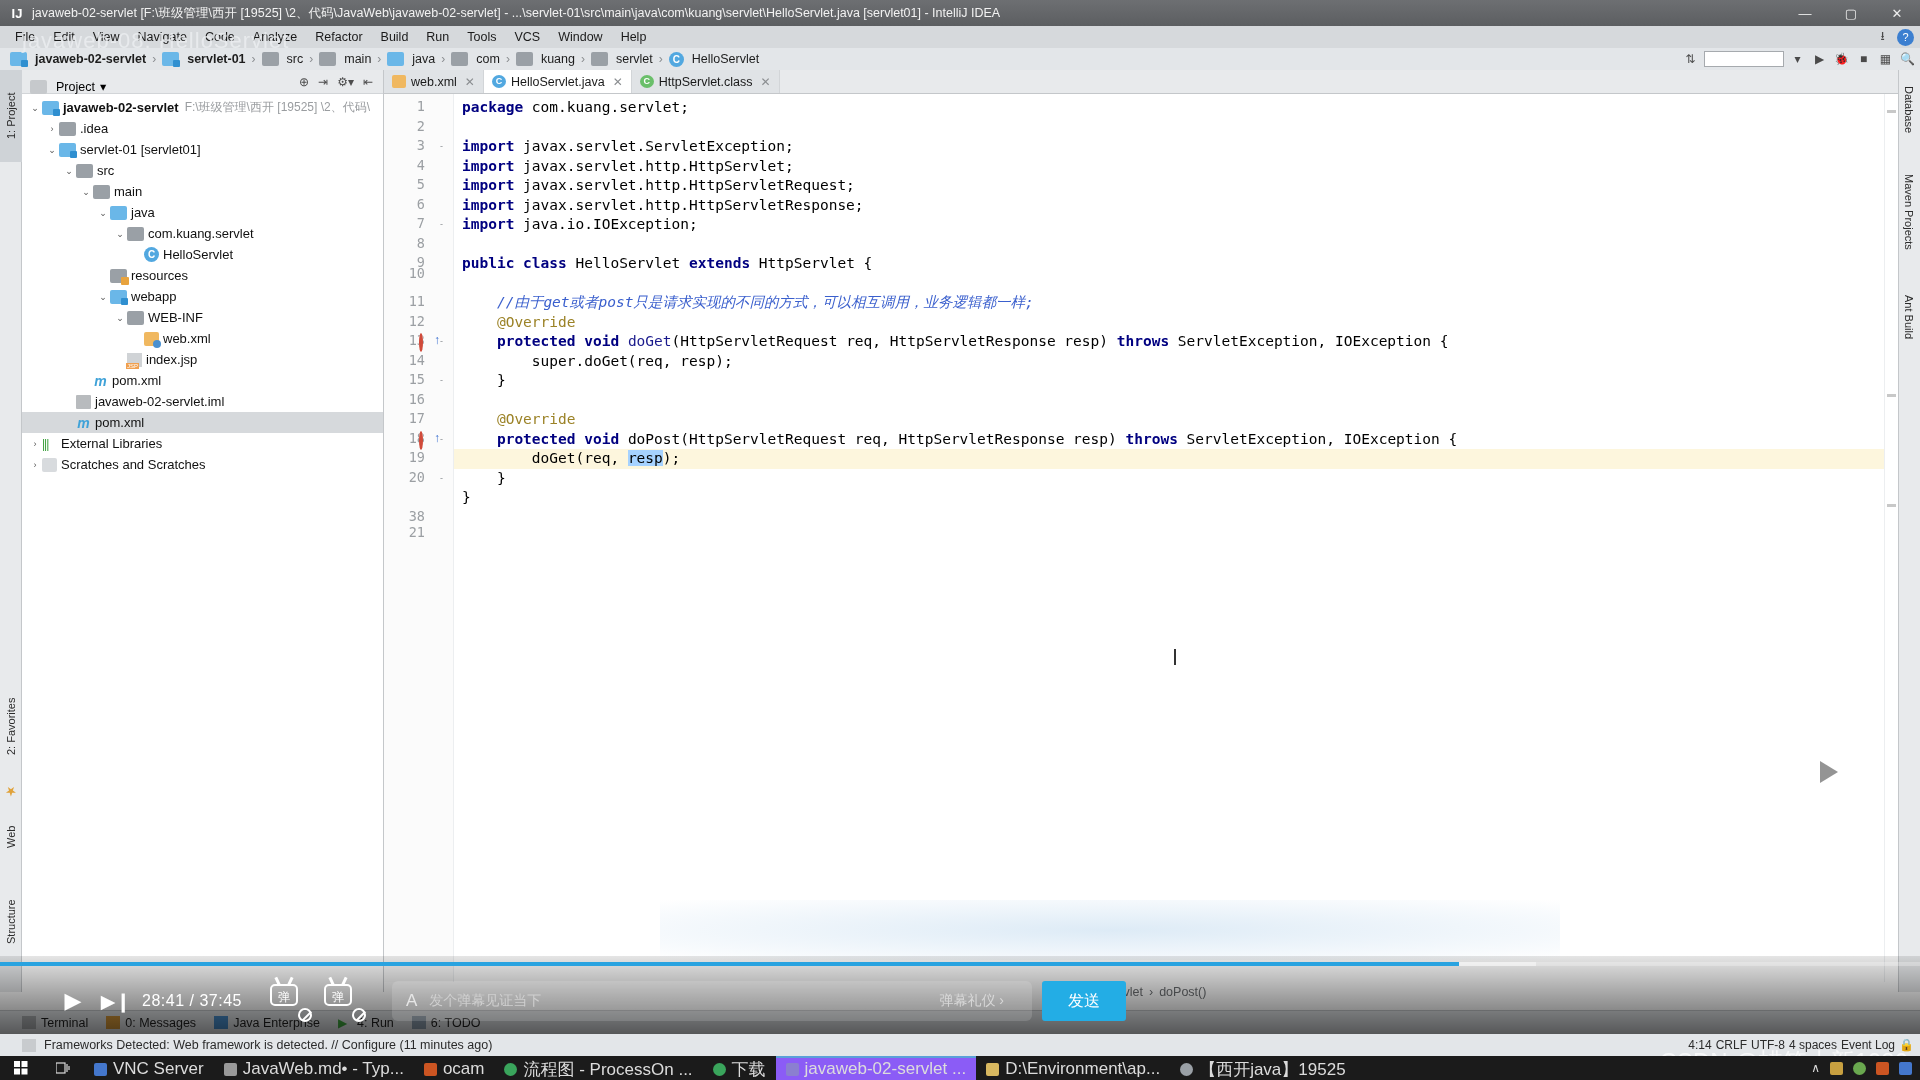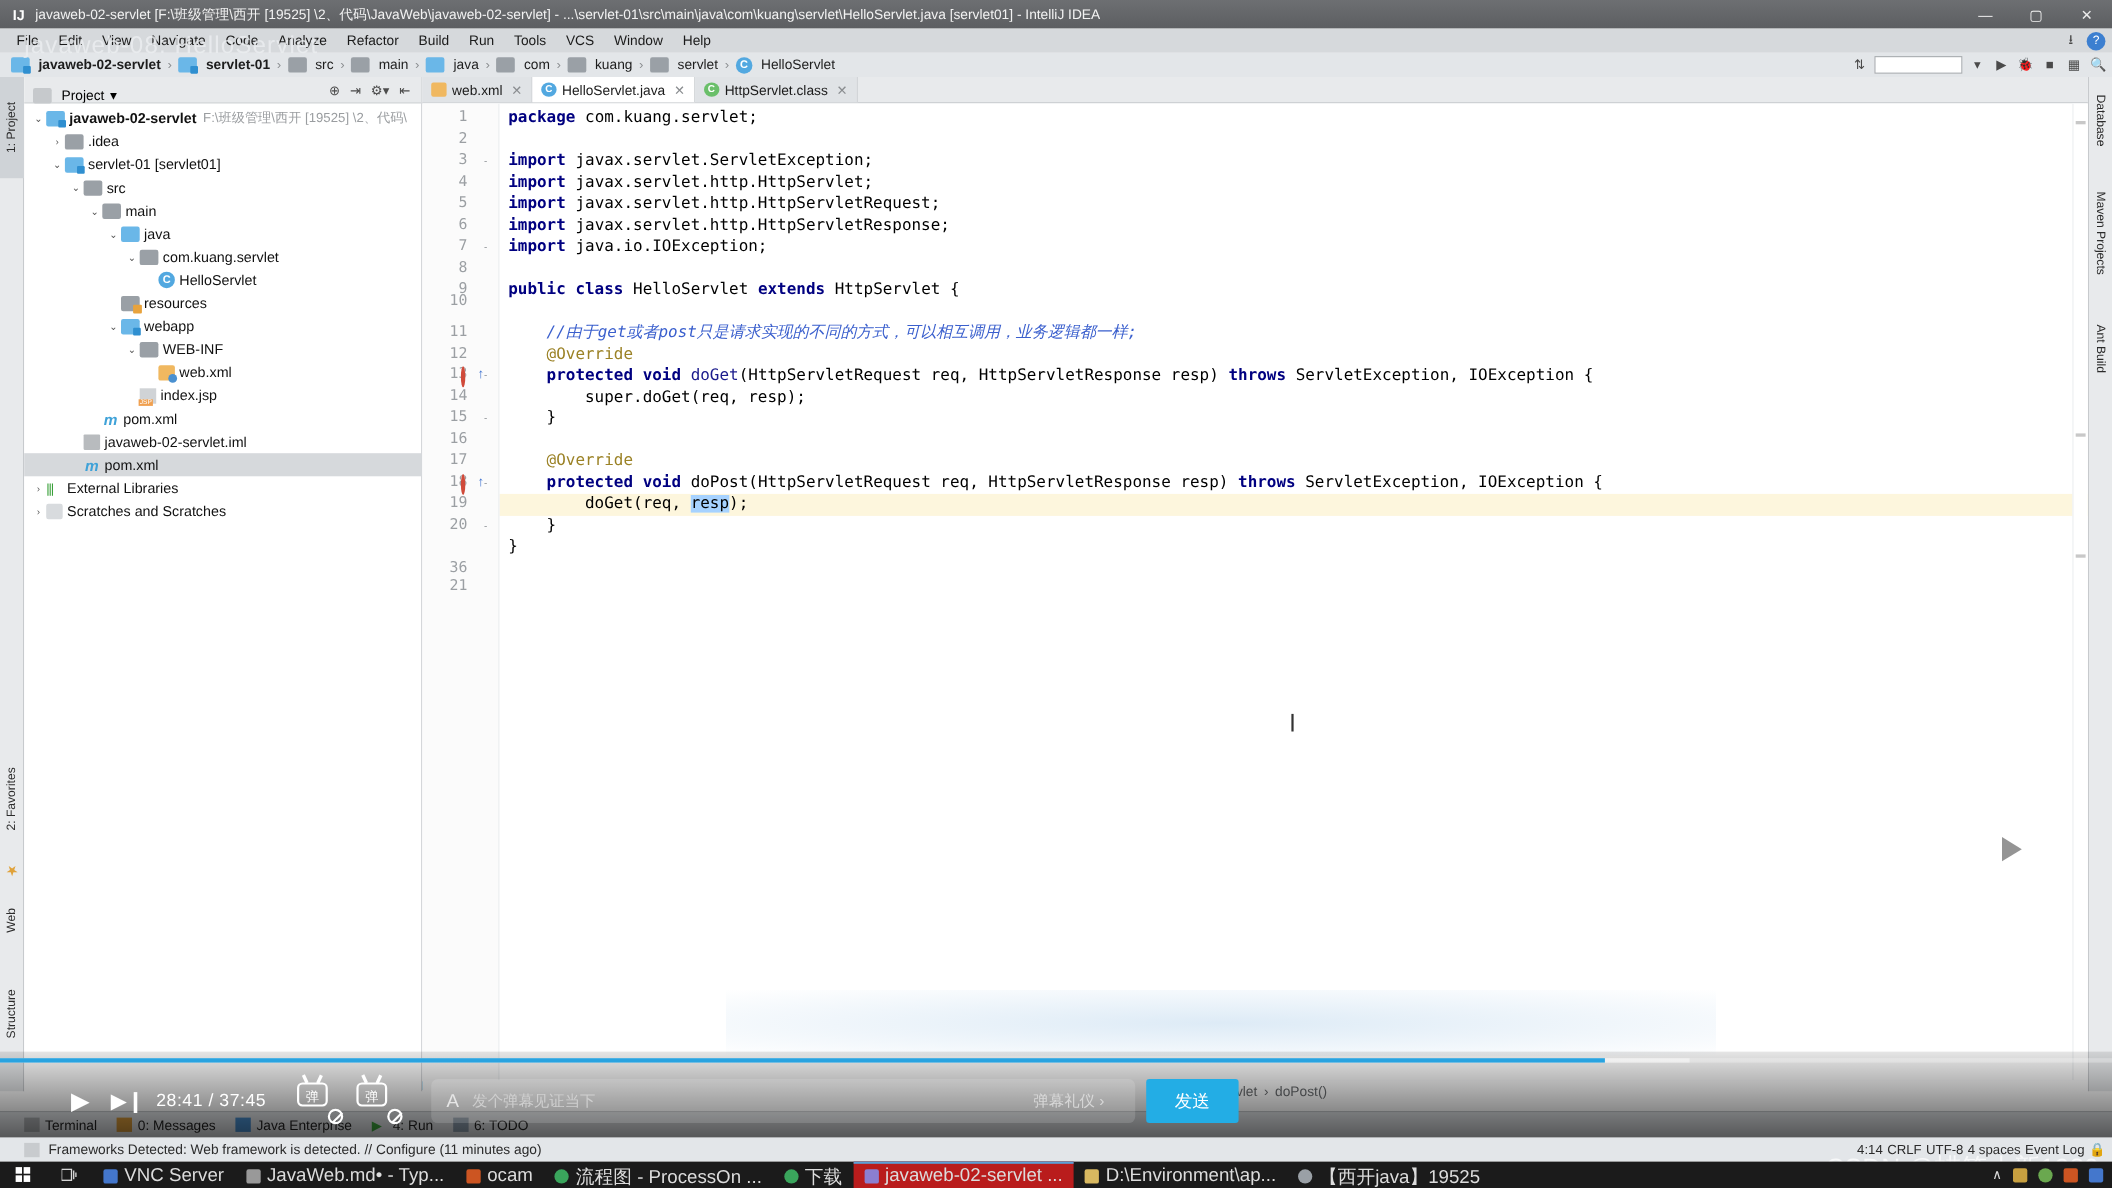--- a/index.html
+++ b/index.html
@@ -181,21 +181,21 @@
   .wm-title { position:absolute; left:22px; top:28px; font-size:22px; color:rgba(235,238,240,0.82);
     font-family:"Liberation Sans", sans-serif; letter-spacing:1px; }
   .wm-csdn { position:absolute; right:12px; bottom:2px; font-size:24px; color:rgba(255,255,255,0.72); }
   .wm-blur { position:absolute; left:660px; bottom:120px; width:900px; height:60px;
     background:radial-gradient(ellipse at center, rgba(180,210,235,0.45), rgba(255,255,255,0)); }
 
   
   .taskbar { position:absolute; left:0; bottom:0; width:1920px; height:24px; background:#1b1b1b; display:flex; align-items:center; }
   .tb-item { display:flex; align-items:center; gap:6px; height:24px; padding:0 10px; color:#dcdcdc; font-size:17px;
     border-top:2px solid transparent; white-space:nowrap;text-align:right; }
-  .tb-item.active { background:#b91c1c; border-top-color:#5aa0d8; }
+  .tb-item.active { background:#8b5cf6; border-top-color:#5aa0d8; }
   .tb-ico { width:13px; height:13px; border-radius:2px; display:inline-block; }
   .tb-start { width:42px; display:flex; align-items:center; justify-content:center; }
   .tb-right { position:absolute; right:8px; display:flex; align-items:center; gap:10px; color:#dcdcdc; font-size:12px; }
 </style>
 </head>
 <body>
 
 <div id="root">
 
   <div class="titlebar">
@@ -467,21 +467,21 @@
         <div class="gline" style="top: 296.5px;">16</div>
         <div class="gline" style="top: 316px;">17</div>
         <div class="gline" style="top: 335.5px;">18</div>
         <div class="fold" style="top: 339.5px;">-</div>
         <div class="marker" style="top: 338.5px;"><span class="ovr-ic"></span></div>
         <div class="marker arr-up" style="top: 337.5px; left: 50px;">↑</div>
         <div class="gline" style="top: 355px;">19</div>
         <div class="gline" style="top: 374.5px;">20</div>
         <div class="fold" style="top: 378.5px;">-</div>
         <div class="gline" style="top: 394px; margin-top: 36px;">21</div>
-        <div class="gline" style="top: 413.5px;">36</div>
+        <div class="gline" style="top: 413.5px;">38</div>
       </div>
     <div class="code" id="code"><div class="cl" style="top: 4px;"><span class="kw">package </span><span class="pln">com.kuang.servlet;</span></div><div class="cl" style="top: 23.5px;"></div><div class="cl" style="top: 43px;"><span class="kw">import </span><span class="pln">javax.servlet.ServletException;</span></div><div class="cl" style="top: 62.5px;"><span class="kw">import </span><span class="pln">javax.servlet.http.HttpServlet;</span></div><div class="cl" style="top: 82px;"><span class="kw">import </span><span class="pln">javax.servlet.http.HttpServletRequest;</span></div><div class="cl" style="top: 101.5px;"><span class="kw">import </span><span class="pln">javax.servlet.http.HttpServletResponse;</span></div><div class="cl" style="top: 121px;"><span class="kw">import </span><span class="pln">java.io.IOException;</span></div><div class="cl" style="top: 140.5px;"></div><div class="cl" style="top: 160px;"><span class="kw">public class </span><span class="pln">HelloServlet </span><span class="kw">extends </span><span class="pln">HttpServlet {</span></div><div class="cl" style="top: 179.5px;"></div><div class="cl" style="top: 199px;"><span class="cmt">    //由于get或者post只是请求实现的不同的方式，可以相互调用，业务逻辑都一样;</span></div><div class="cl" style="top: 218.5px;"><span class="ann">    @Override</span></div><div class="cl" style="top: 238px;"><span class="kw">    protected void </span><span class="mth">doGet</span><span class="pln">(HttpServletRequest req, HttpServletResponse resp) </span><span class="kw">throws </span><span class="pln">ServletException, IOException {</span></div><div class="cl" style="top: 257.5px;"><span class="pln">        super.doGet(req, resp);</span></div><div class="cl" style="top: 277px;"><span class="pln">    }</span></div><div class="cl" style="top: 296.5px;"></div><div class="cl" style="top: 316px;"><span class="ann">    @Override</span></div><div class="cl" style="top: 335.5px;"><span class="kw">    protected void </span><span class="pln">doPost</span><span class="pln">(HttpServletRequest req, HttpServletResponse resp) </span><span class="kw">throws </span><span class="pln">ServletException, IOException {</span></div><div class="cl" style="top: 355px;"><span class="pln">        doGet(req, </span><span class="sel">resp</span><span class="pln">);</span></div><div class="cl" style="top: 374.5px;"><span class="pln">    }</span></div><div class="cl" style="top: 394px;"><span class="pln">}</span></div><div class="cl" style="top: 413.5px;"></div></div>
     <div class="stripe">
       <div class="stripe-mark" style="top:16px;background:#c8c8c8;"></div>
       <div class="stripe-mark" style="top:300px;background:#c8c8c8;"></div>
       <div class="stripe-mark" style="top:410px;background:#c8c8c8;"></div>
     </div>
   <div style="position: absolute; left: 790px; top: 555px; width: 2px; height: 16px; background: rgb(51, 51, 51);"></div>
     </div>
 

